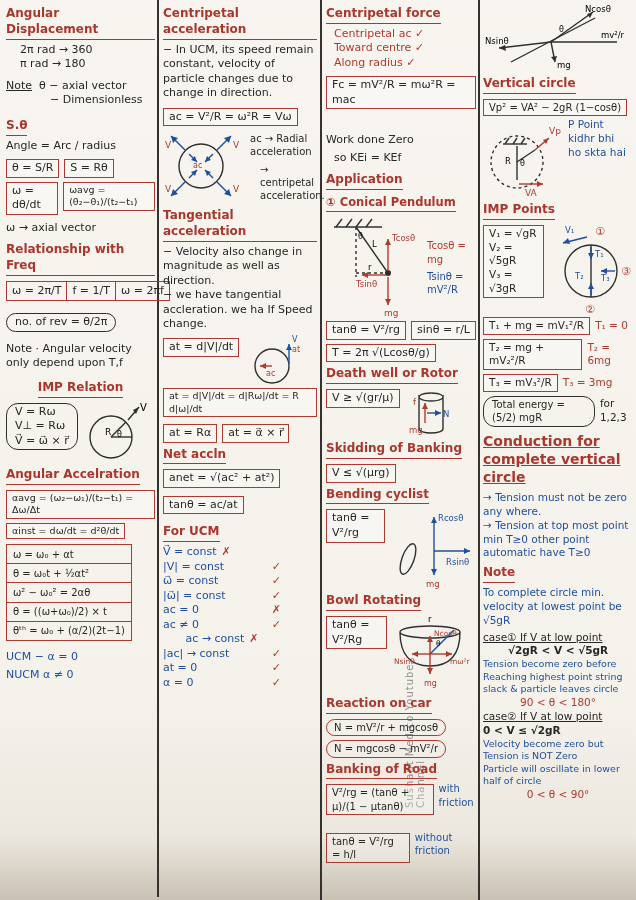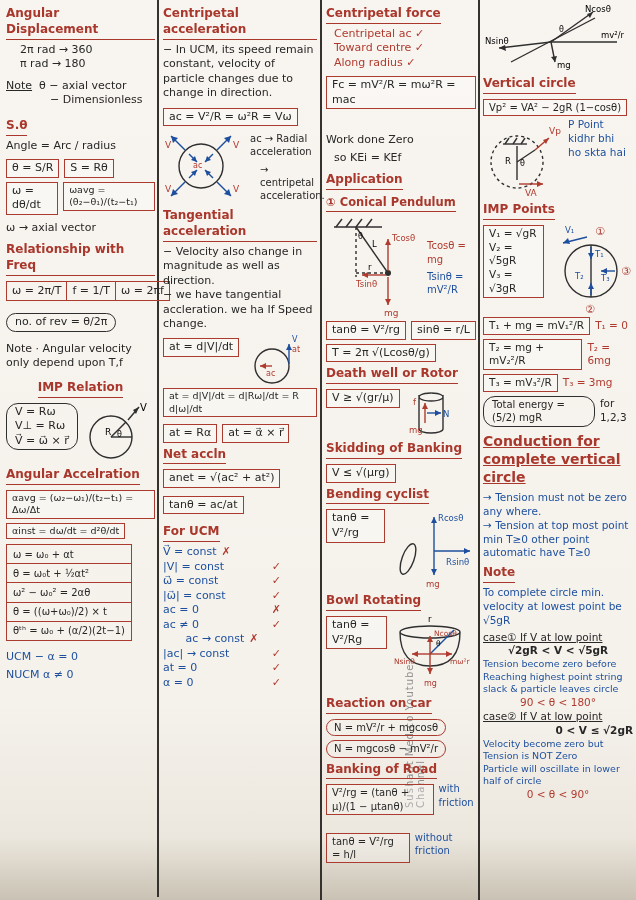--- a/index.html
+++ b/index.html
@@ -403,19 +403,19 @@
     <div style="margin-top:3px"><span class="h2">Conduction for complete vertical circle</span></div>
     <div class="blue" style="margin-top:4px">→ Tension must not be zero any where.</div>
     <div class="blue" style="margin-top:0">→ Tension at top most point min T≥0 other point automatic have T≥0</div>
     <div style="margin-top:3px"><span class="h">Note</span></div>
     <div class="blue">To complete circle min. velocity at lowest point be √5gR</div>
     <div style="margin-top:3px;text-decoration:underline">case① If V at low point</div>
     <div style="text-align:center;font-weight:bold">√2gR &lt; V &lt; √5gR</div>
     <div class="blue xs">Tension become zero before Reaching highest point string slack &amp; particle leaves circle</div>
     <div class="red" style="text-align:center">90 &lt; θ &lt; 180°</div>
     <div style="text-decoration:underline">case② If V at low point</div>
-    <div style="text-align:right;font-weight:bold">0 &lt; V ≤ √2gR</div>
+    <div style="text-align:left;font-weight:bold">0 &lt; V ≤ √2gR</div>
     <div class="blue xs">Velocity become zero but Tension is NOT Zero</div>
     <div class="blue xs">Particle will oscillate in lower half of circle</div>
     <div class="red" style="text-align:center">0 &lt; θ &lt; 90°</div>
   </div>
 
 </div>
 
 </body></html>

